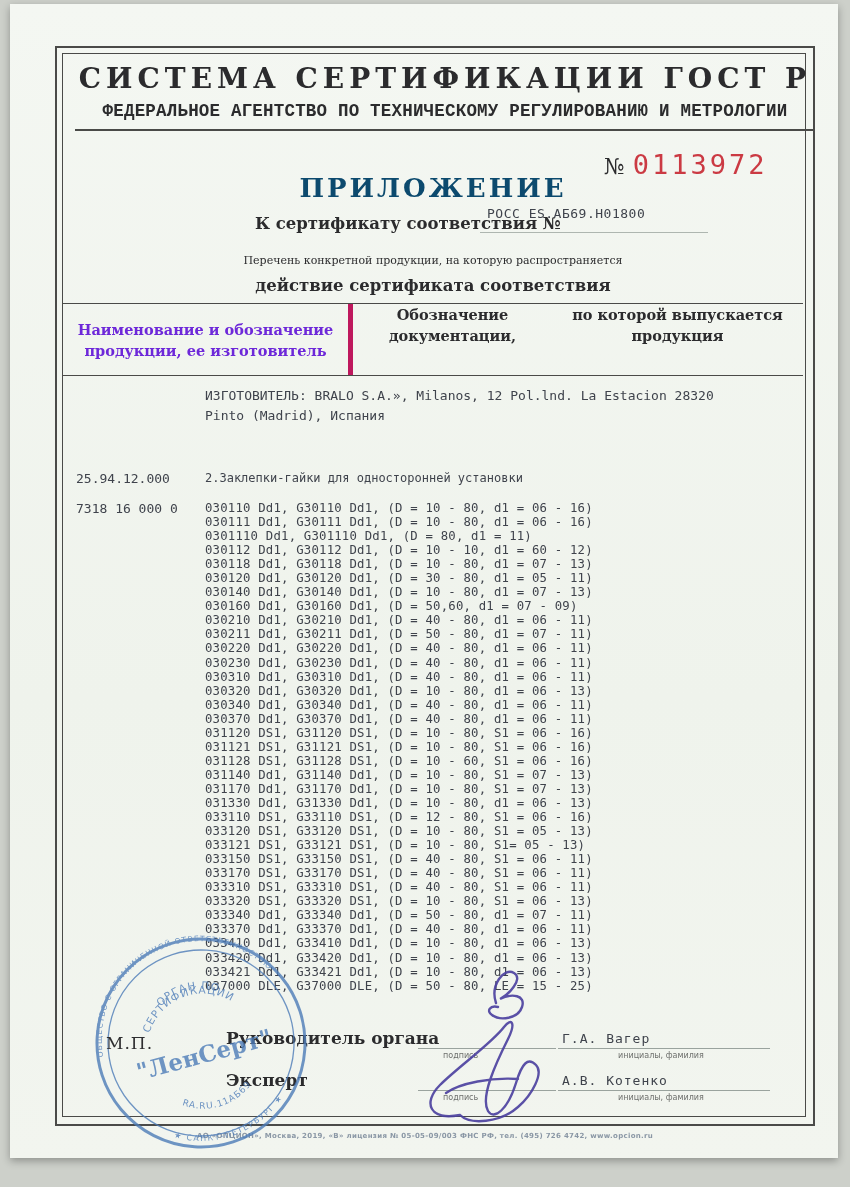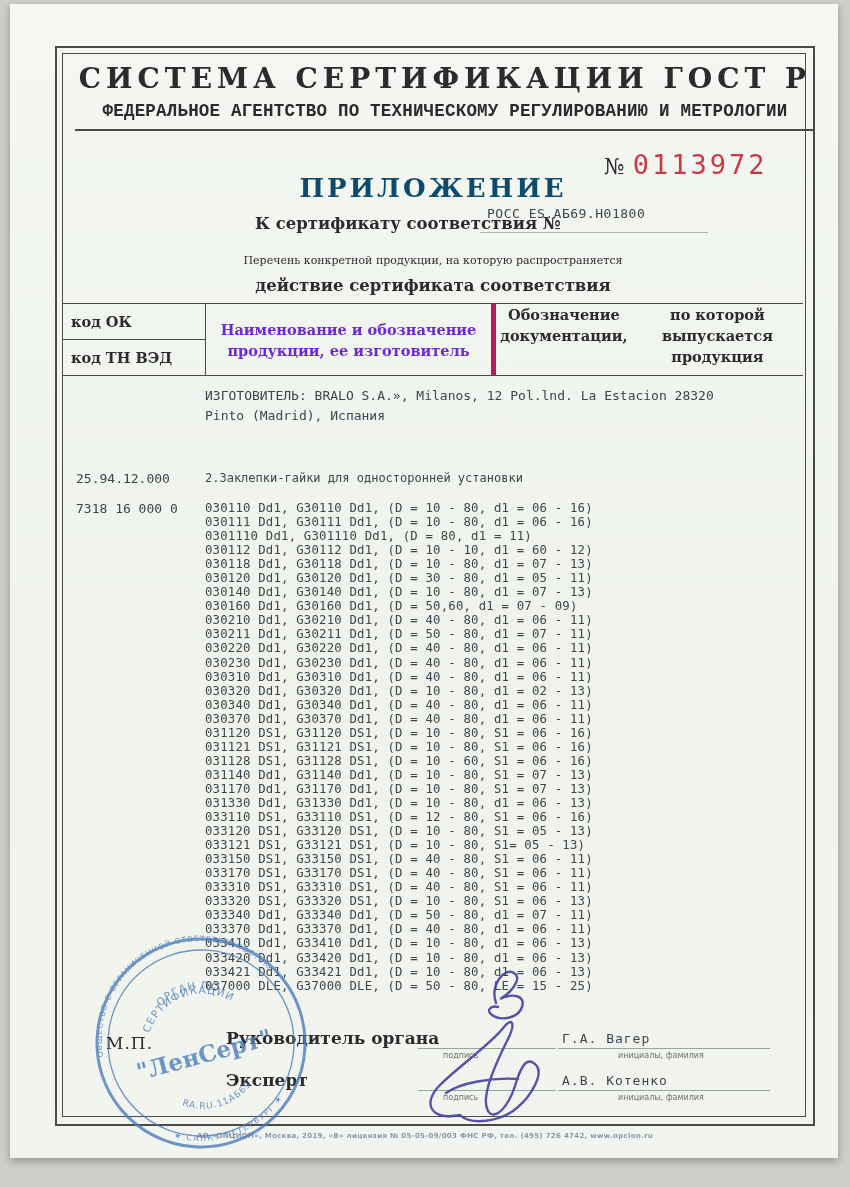--- a/index.html
+++ b/index.html
@@ -84,24 +84,20 @@
   <div class="title">ПРИЛОЖЕНИЕ</div>
 
   <div class="cert-label">К сертификату соответствия №</div>
   <div class="cert-ref mono">РОСС ES.АБ69.Н01800</div>
   <div class="cert-refline"></div>
 
   <div class="desc1">Перечень конкретной продукции,  на которую распространяется</div>
   <div class="desc2">действие сертификата соответствия</div>
 
   <div class="thead">
-    <div class="th-col1">
-      <div class="sub top">код ОК</div>
-      <div class="sub">код ТН ВЭД</div>
-    </div>
     <div class="th-col2">
       <div>Наименование и обозначение</div>
       <div>продукции, ее изготовитель</div>
     </div>
     <div class="th-col3">
       <div>Обозначение документации,</div>
       <div>по которой выпускается продукция</div>
     </div>
   </div>
 
@@ -120,21 +116,21 @@
       <div>030112 Dd1, G30112 Dd1, (D = 10 - 10, d1 = 60 - 12)</div>
       <div>030118 Dd1, G30118 Dd1, (D = 10 - 80, d1 = 07 - 13)</div>
       <div>030120 Dd1, G30120 Dd1, (D = 30 - 80, d1 = 05 - 11)</div>
       <div>030140 Dd1, G30140 Dd1, (D = 10 - 80, d1 = 07 - 13)</div>
       <div>030160 Dd1, G30160 Dd1, (D = 50,60, d1 = 07 - 09)</div>
       <div>030210 Dd1, G30210 Dd1, (D = 40 - 80, d1 = 06 - 11)</div>
       <div>030211 Dd1, G30211 Dd1, (D = 50 - 80, d1 = 07 - 11)</div>
       <div>030220 Dd1, G30220 Dd1, (D = 40 - 80, d1 = 06 - 11)</div>
       <div>030230 Dd1, G30230 Dd1, (D = 40 - 80, d1 = 06 - 11)</div>
       <div>030310 Dd1, G30310 Dd1, (D = 40 - 80, d1 = 06 - 11)</div>
-      <div>030320 Dd1, G30320 Dd1, (D = 10 - 80, d1 = 02 - 13)</div>
+      <div>030320 Dd1, G30320 Dd1, (D = 10 - 80, d1 = 06 - 13)</div>
       <div>030340 Dd1, G30340 Dd1, (D = 40 - 80, d1 = 06 - 11)</div>
       <div>030370 Dd1, G30370 Dd1, (D = 40 - 80, d1 = 06 - 11)</div>
       <div>031120 DS1, G31120 DS1, (D = 10 - 80, S1 = 06 - 16)</div>
       <div>031121 DS1, G31121 DS1, (D = 10 - 80, S1 = 06 - 16)</div>
       <div>031128 DS1, G31128 DS1, (D = 10 - 60, S1 = 06 - 16)</div>
       <div>031140 Dd1, G31140 Dd1, (D = 10 - 80, S1 = 07 - 13)</div>
       <div>031170 Dd1, G31170 Dd1, (D = 10 - 80, S1 = 07 - 13)</div>
       <div>031330 Dd1, G31330 Dd1, (D = 10 - 80, d1 = 06 - 13)</div>
       <div>033110 DS1, G33110 DS1, (D = 12 - 80, S1 = 06 - 16)</div>
       <div>033120 DS1, G33120 DS1, (D = 10 - 80, S1 = 05 - 13)</div>

